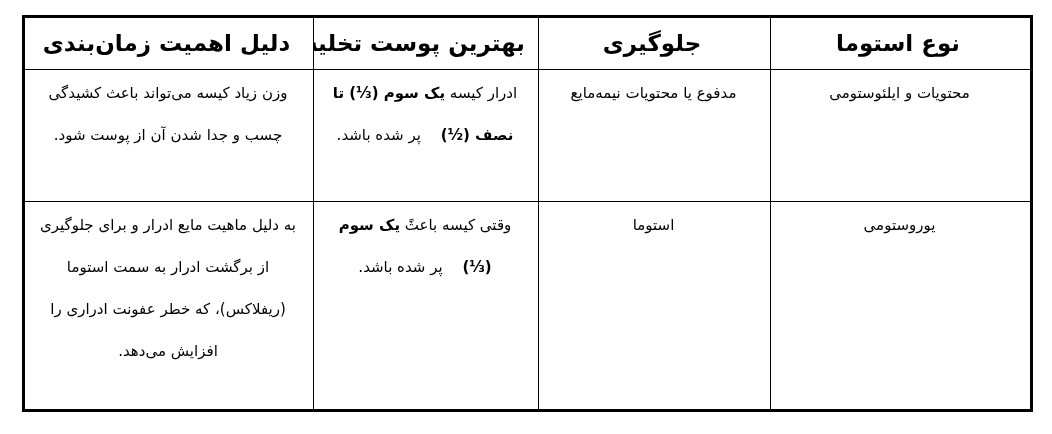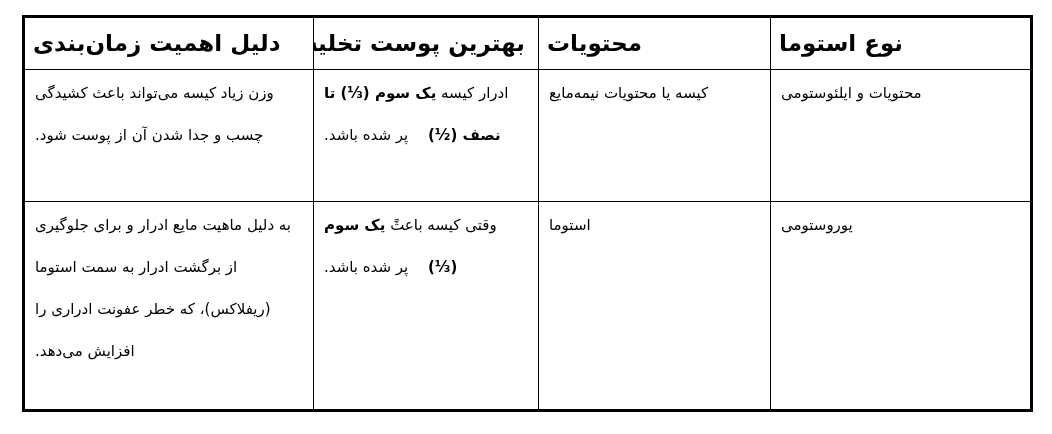--- a/index.html
+++ b/index.html
@@ -23,21 +23,21 @@
     table-layout: fixed;
     direction: rtl;
     border: 3px solid #000000;
   }
   col.c-stoma   { width: 261px; }
   col.c-content { width: 232px; }
   col.c-best    { width: 225px; }
   col.c-reason  { width: 290px; }
   th, td {
     border: 1.5px solid #000000;
-    text-align: left;
+    text-align: center;
     overflow: hidden;
   }
   th {
     height: 53px;
     vertical-align: middle;
     font-size: 23px;
     font-weight: bold;
     padding: 2px 13px 2px 8px;
     line-height: 1.4;
     white-space: nowrap;
@@ -59,29 +59,29 @@
   <table class="ostomy">
     <colgroup>
       <col class="c-stoma">
       <col class="c-content">
       <col class="c-best">
       <col class="c-reason">
     </colgroup>
     <thead>
       <tr>
         <th>نوع استوما</th>
-        <th>محتویات</th>
+        <th>جلوگیری</th>
         <th>بهترین پوست تخلیه</th>
         <th>دلیل اهمیت زمان‌بندی</th>
       </tr>
     </thead>
     <tbody>
       <tr class="row-1">
         <td>محتویات و ایلئوستومی</td>
-        <td>کیسه یا محتویات نیمه‌مایع</td>
+        <td>مدفوع یا محتویات نیمه‌مایع</td>
         <td><span>ادرار کیسه </span><b>یک سوم (⅓) تا نصف (½)</b><span> پر شده باشد.</span></td>
         <td>وزن زیاد کیسه می‌تواند باعث کشیدگی چسب و جدا شدن آن از پوست شود.</td>
       </tr>
       <tr class="row-2">
         <td>یوروستومی</td>
         <td>استوما</td>
         <td><span>وقتی کیسه باعثً </span><b>یک سوم (⅓)</b><span> پر شده باشد.</span></td>
         <td>به دلیل ماهیت مایع ادرار و برای جلوگیری از برگشت ادرار به سمت استوما (ریفلاکس)، که خطر عفونت ادراری را افزایش می‌دهد.</td>
       </tr>
     </tbody>

